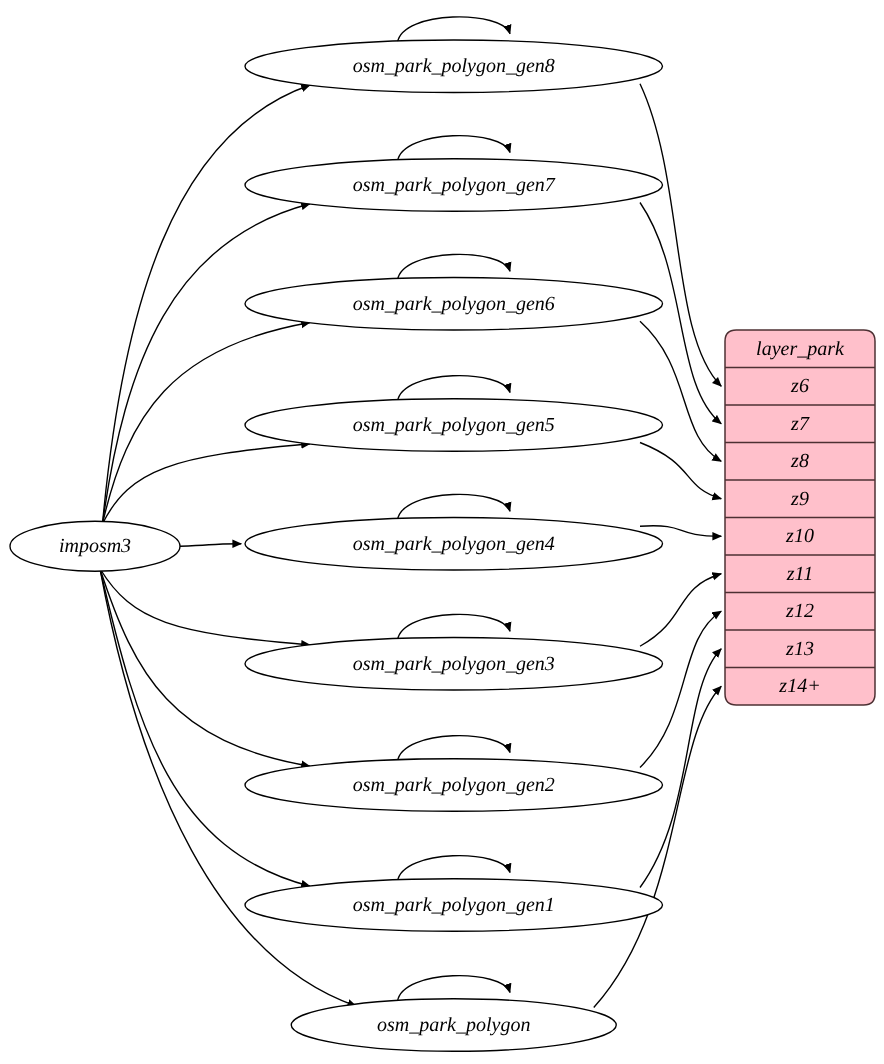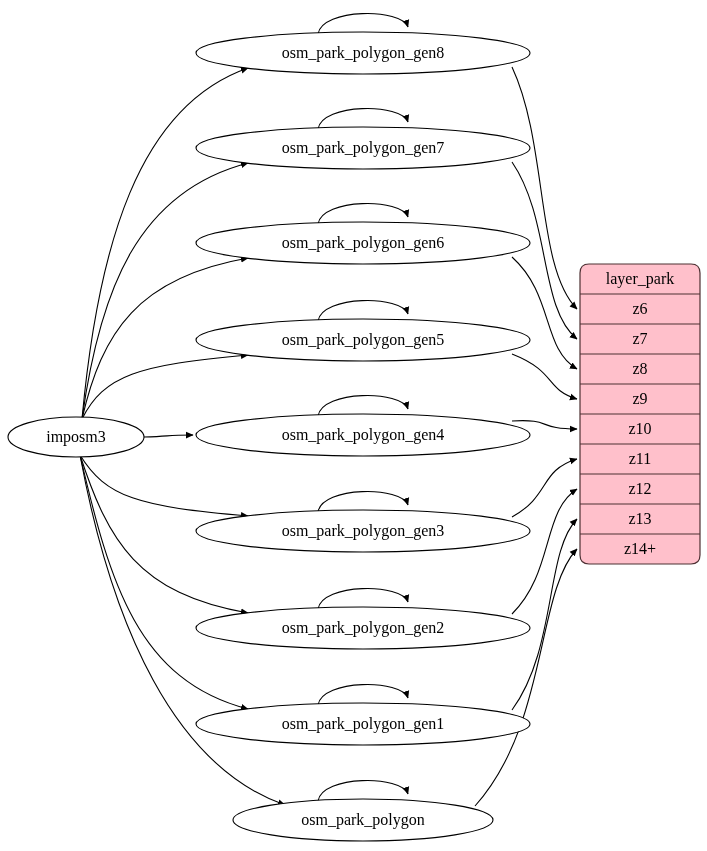--- a/index.html
+++ b/index.html
@@ -1,18 +1,18 @@
 <!DOCTYPE html>
 <html><head>
 <meta charset="utf-8">
 <style>
   html,body{margin:0;padding:0;background:#ffffff;}
   body{width:707px;height:851px;overflow:hidden;
        font-family:"Liberation Serif","DejaVu Serif",serif;}
-  #canvas{position:relative;width:707px;height:729px;background:#fff;}
+  #canvas{position:relative;width:707px;height:729px;background:#fff;font-style:italic;}
   svg{display:block;}
   .edge{fill:none;stroke:#000;stroke-width:1.1;}
   .node-ell{fill:#ffffff;stroke:#000000;stroke-width:1.1;}
   .node-lbl{font-family:"Liberation Serif","DejaVu Serif",serif;font-size:16px;
             fill:#000;text-anchor:middle;dominant-baseline:middle;}
   .tbl-lbl{font-family:"Liberation Serif","DejaVu Serif",serif;font-size:16px;
            fill:#000;text-anchor:middle;dominant-baseline:middle;}
 </style>
 </head>
 <body>

